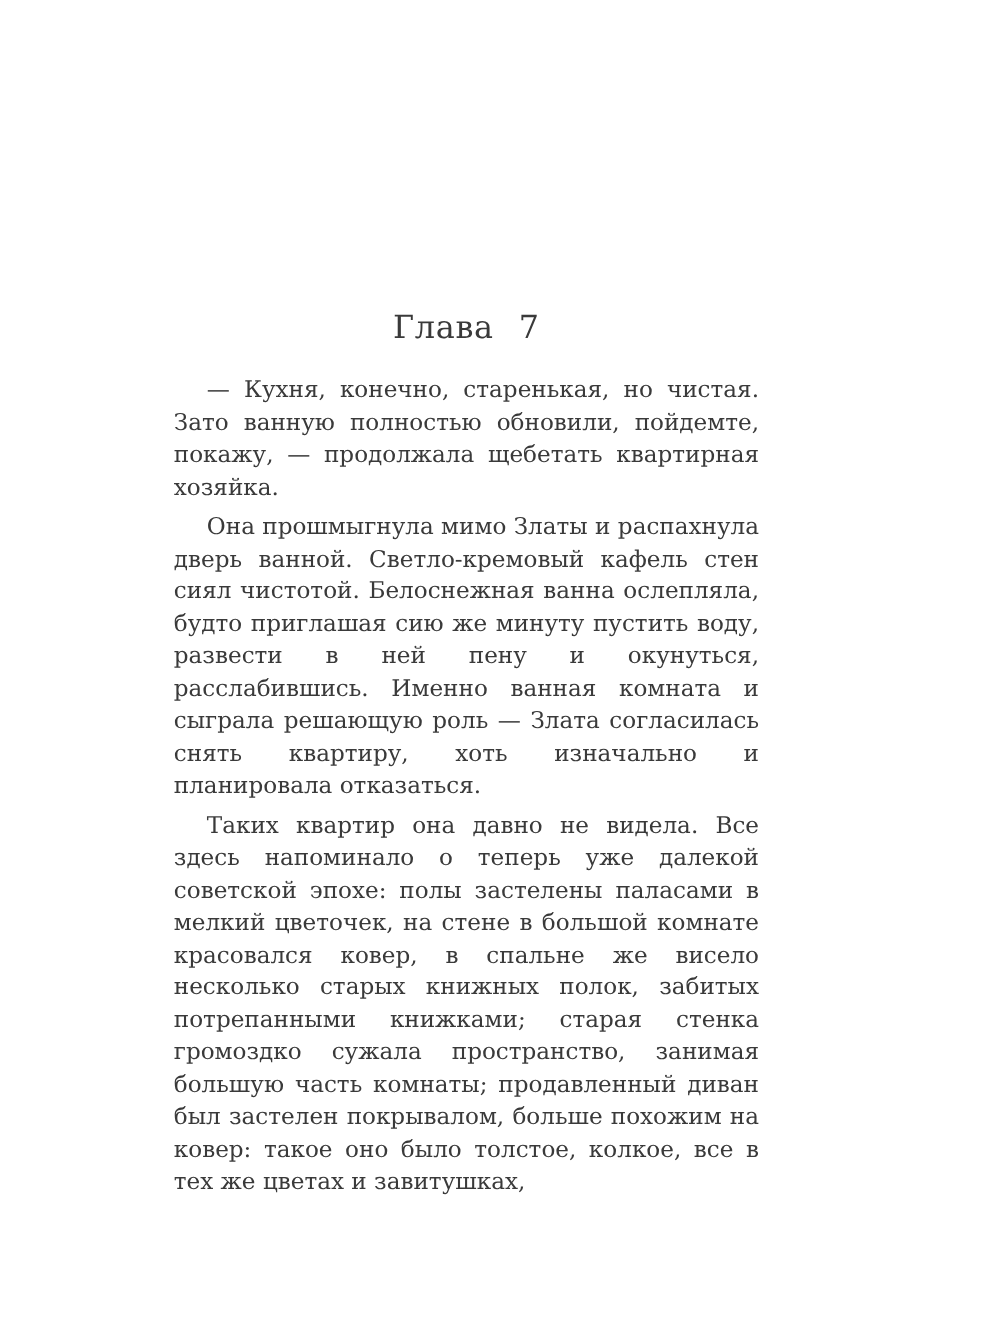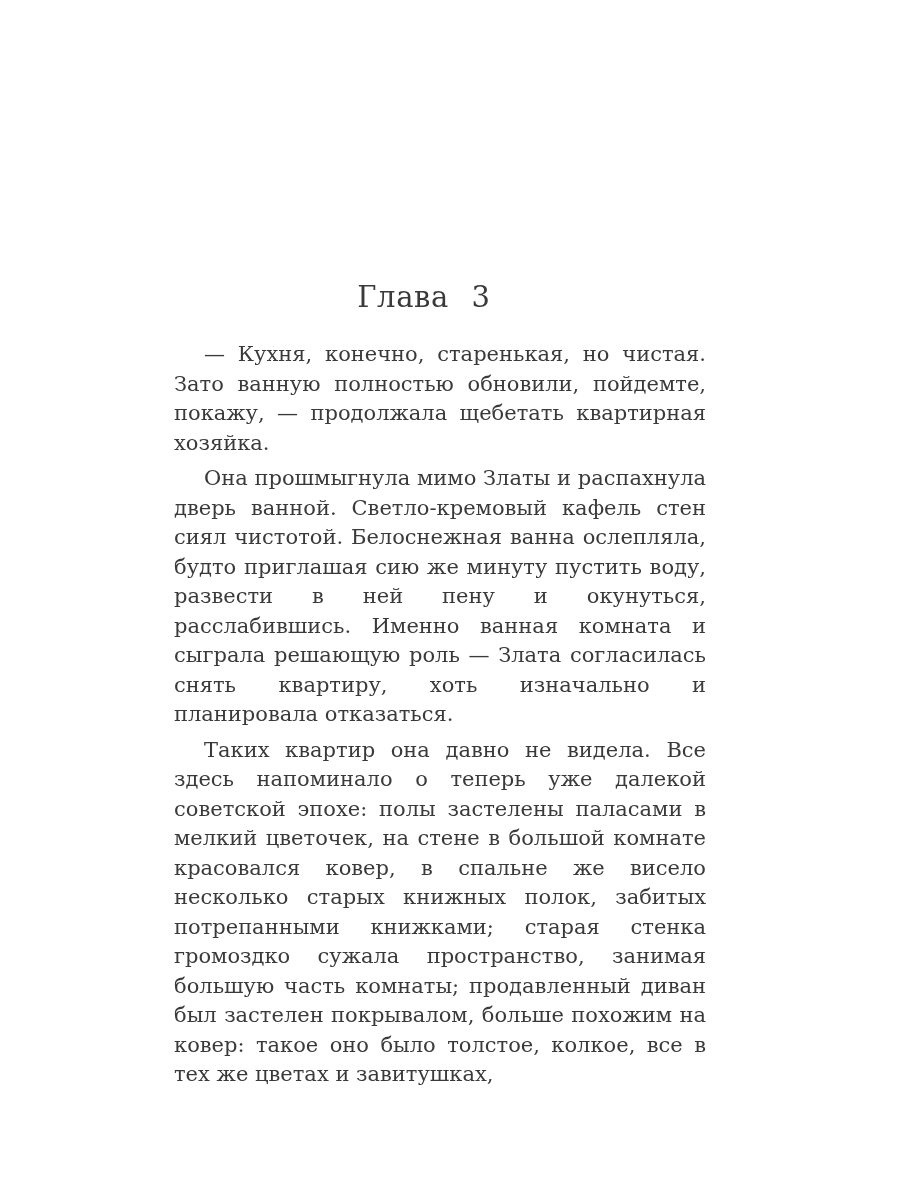--- a/index.html
+++ b/index.html
@@ -34,21 +34,20 @@
     letter-spacing: 0.02em;
     word-spacing: 0.45em;
     color: var(--text-color, #3a3a3a);
   }
 
   .text-block {
     position: absolute;
     top: 340px;
     left: 158px;
     width: 532px;
-    margin-left: 16px;
   }
 
   .text-block p {
     font-size: 21px;
     line-height: 29.5px;
     text-align: justify;
     text-indent: 30px;
     margin: 0 0 6px 0;
     hyphens: manual;
     -webkit-hyphens: manual;
@@ -78,21 +77,21 @@
     margin-left: 8px;
     color: var(--footer-color, #2f2f2f);
     vertical-align: baseline;
   }
 </style>
 </head>
 <body>
 
 <div class="page">
 
-  <h1 class="chapter-title">Глава 3</h1>
+  <h1 class="chapter-title">Глава 7</h1>
 
   <div class="text-block">
     <p>— Кухня, конечно, старенькая, но чистая. Зато ванную полностью обновили, пойдемте, покажу, — продолжала щебетать квартирная хозяйка.</p>
     <p>Она прошмыгнула мимо Златы и распахнула дверь ванной. Светло-кремовый кафель стен сиял чистотой. Белоснежная ванна ослепляла, будто приглашая сию же минуту пустить воду, развести в ней пену и окунуться, расслабившись. Именно ванная комната и сыграла решающую роль — Злата согласилась снять квартиру, хоть изначально и планировала отказаться.</p>
     <p>Таких квартир она давно не видела. Все здесь напоминало о теперь уже далекой советской эпохе: полы застелены паласами в мелкий цве­точек, на стене в большой комнате красовался ковер, в спальне же висело несколько старых книжных полок, забитых потрепанными книж­ками; старая стенка громоздко сужала про­странство, занимая большую часть комнаты; продавленный диван был застелен покрывалом, больше похожим на ковер: такое оно было тол­стое, колкое, все в тех же цветах и завитушках,</p>
   </div>
 
 
 </div>
 

